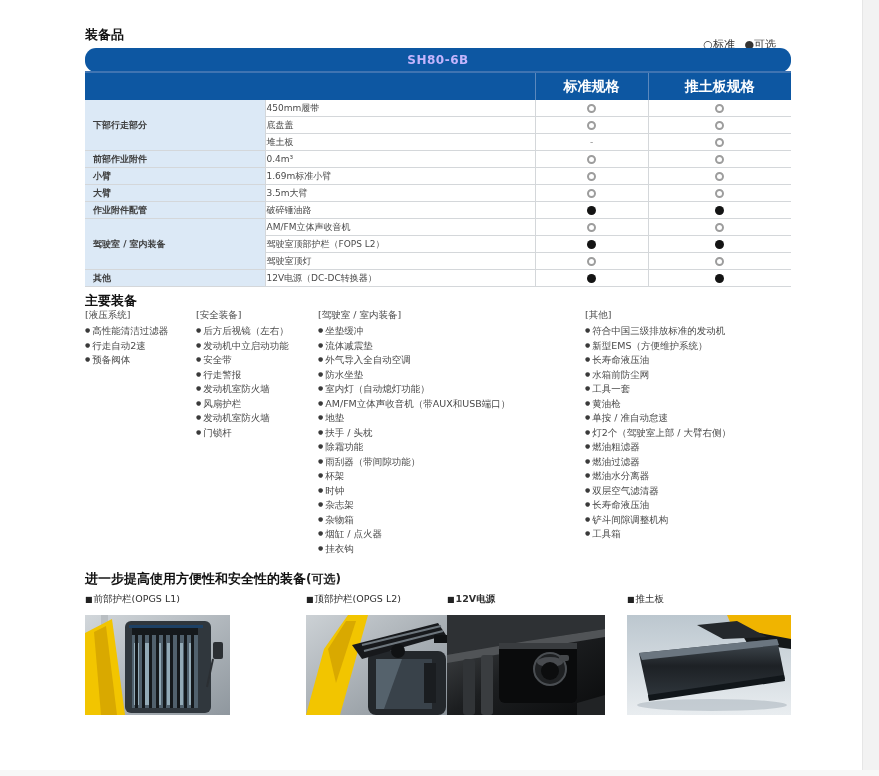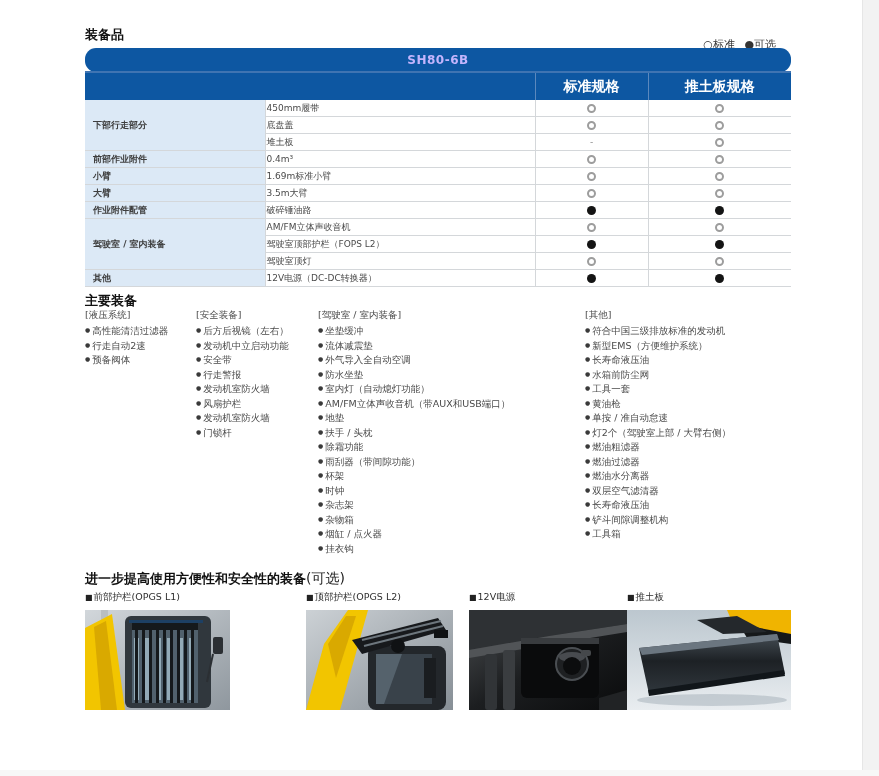--- a/index.html
+++ b/index.html
@@ -16,21 +16,21 @@
     --text-dark:#3e3e3e;
   }
   .edge-right{position:absolute;top:0;right:0;width:16px;height:776px;background:#f2f2f2;border-left:1px solid #e6e6e6;}
   .edge-bottom{position:absolute;left:0;bottom:0;width:879px;height:6px;background:#f7f7f7;}
 
   
   .sec-title{position:absolute;left:85px;font-size:13px;font-weight:bold;color:#111;}
   #spec-title{top:26px;}
   #main-title{top:292px;}
   #opt-title{top:570px;}
-  #opt-title .suffix{font-size:14px;font-weight:normal;color:#222;}
+  #opt-title .suffix{font-size:12px;font-weight:bold;color:#222;}
 
   .legend{position:absolute;top:37px;left:70px;width:706px;text-align:right;font-size:11px;color:#333;}
   .legend span{margin-left:6px;}
 
   
   table.spec{position:absolute;left:85px;top:48px;width:706px;border-collapse:collapse;table-layout:fixed;}
   table.spec col.c-cat{width:180px;} table.spec col.c-item{width:270px;}
   table.spec col.c-std{width:113px;} table.spec col.c-doz{width:143px;}
   tr.model-row th{
     background:var(--header-blue);color:#c4b5fd;font-size:12px;font-weight:bold;
@@ -55,24 +55,24 @@
   .equip-col ul{list-style:none;margin:0;padding:0;}
   .equip-col li{line-height:14px;white-space:nowrap;}
   .equip-col .bullet{font-size:6px;vertical-align:1.5px;margin-right:2px;color:#3a3a3a;}
   #equip-col-0{left:85px;}
   #equip-col-1{left:196px;}
   #equip-col-2{left:318px;}
   #equip-col-3{left:585px;}
 
   
   .figure{position:absolute;top:589px;}
-  .figure .caption{font-size:9.5px;color:#2f2f2f;line-height:15px;margin-bottom:5px;white-space:nowrap;}
+  .figure .caption{font-size:9.5px;color:#2f2f2f;line-height:20px;margin-bottom:5px;white-space:nowrap;}
   .figure .caption .sq{font-size:8px;margin-right:1px;color:#222;}
   .figure svg{display:block;}
-  #fig-0{left:85px;}  #fig-1{left:266px;padding-left:40px;}  #fig-2{left:469px;}  #fig-3{left:627px;}
+  #fig-0{left:85px;}  #fig-1{left:266px;padding-left:40px;}  #fig-2{left:447px;font-weight:bold;}  #fig-3{left:627px;}
 </style>
 </head>
 <body>
 
 <div class="edge-right"></div>
 <div class="edge-bottom"></div>
 
 <div class="sec-title" id="spec-title">装备品</div>
 
 <div class="legend">

